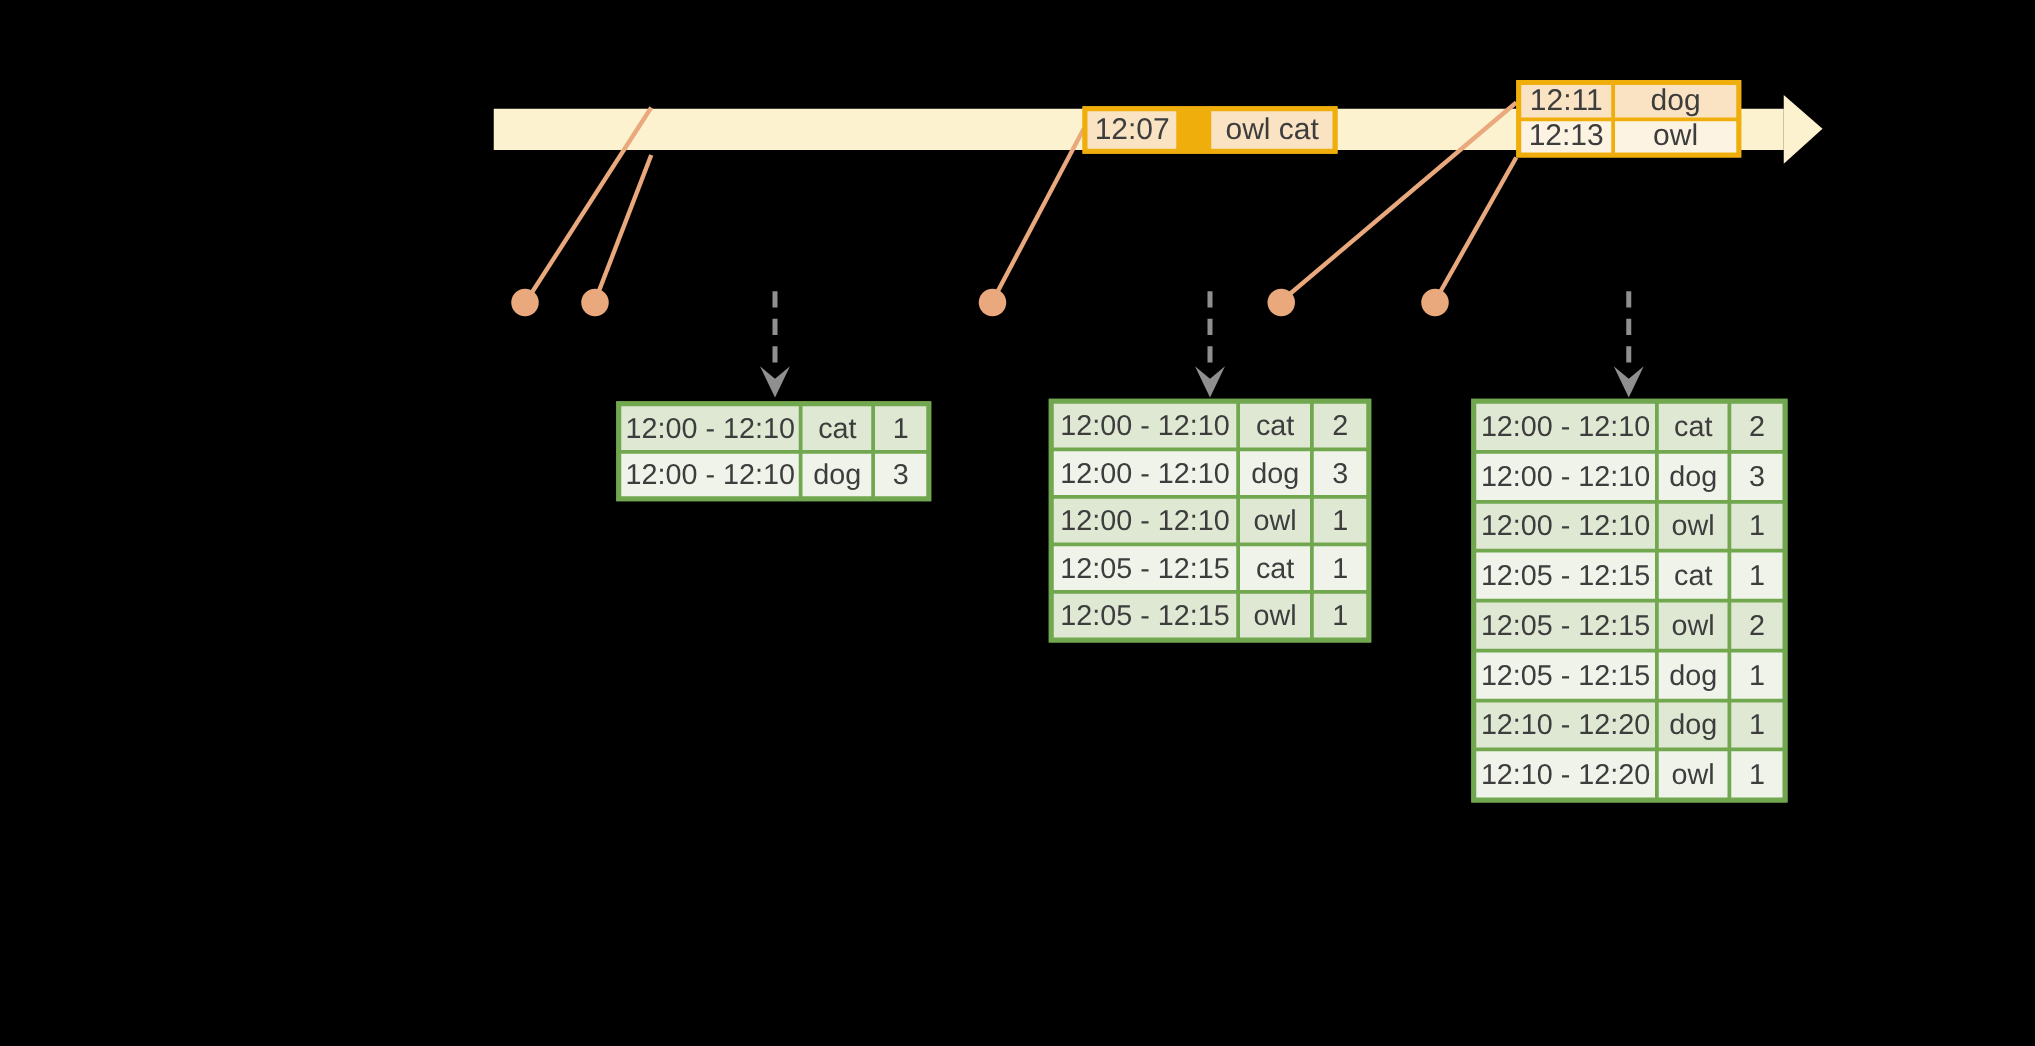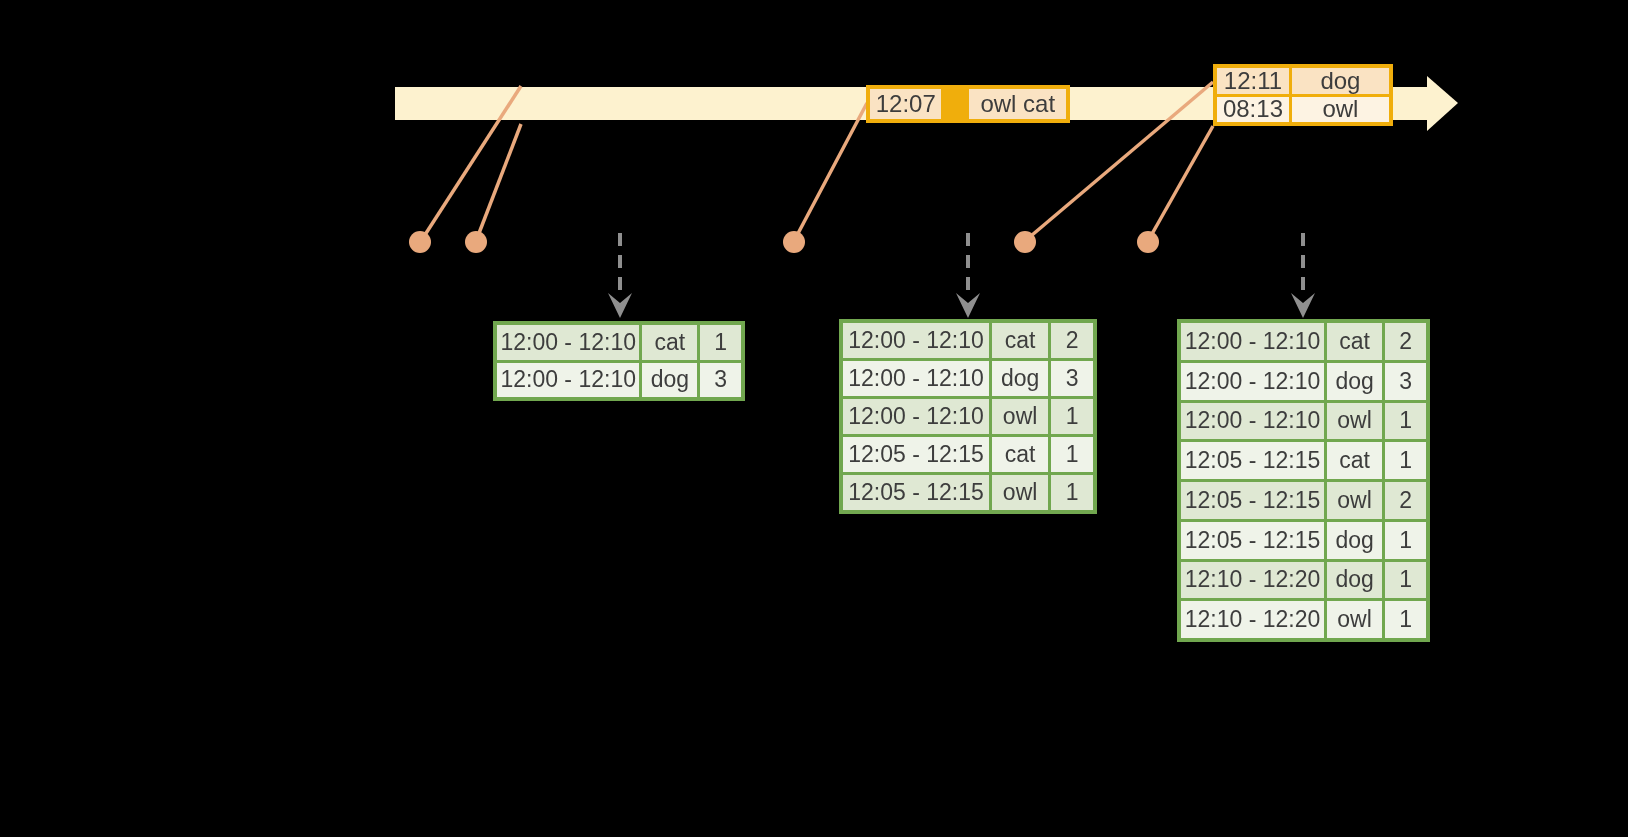--- a/index.html
+++ b/index.html
@@ -70,21 +70,21 @@
     <path class="ahead" d="M1291,293 L1303,303 L1315,293 L1303,318 Z"></path>
   </svg>
 
   <div id="etable2" class="etable">
       <div class="cell dark">12:07</div>
       <div class="cell dark">owl cat</div>
     </div>
   <div id="etable3" class="etable">
       <div class="cell dark">12:11</div>
       <div class="cell dark">dog</div>
-      <div class="cell light">08:13</div>
+      <div class="cell light">12:13</div>
       <div class="cell light">owl</div>
     </div>
 
   <div id="rtable1" class="rtable">
       <div class="cell dark">12:00 - 12:10</div>
       <div class="cell dark">cat</div>
       <div class="cell dark">1</div>
       <div class="cell light">12:00 - 12:10</div>
       <div class="cell light">dog</div>
       <div class="cell light">3</div>

